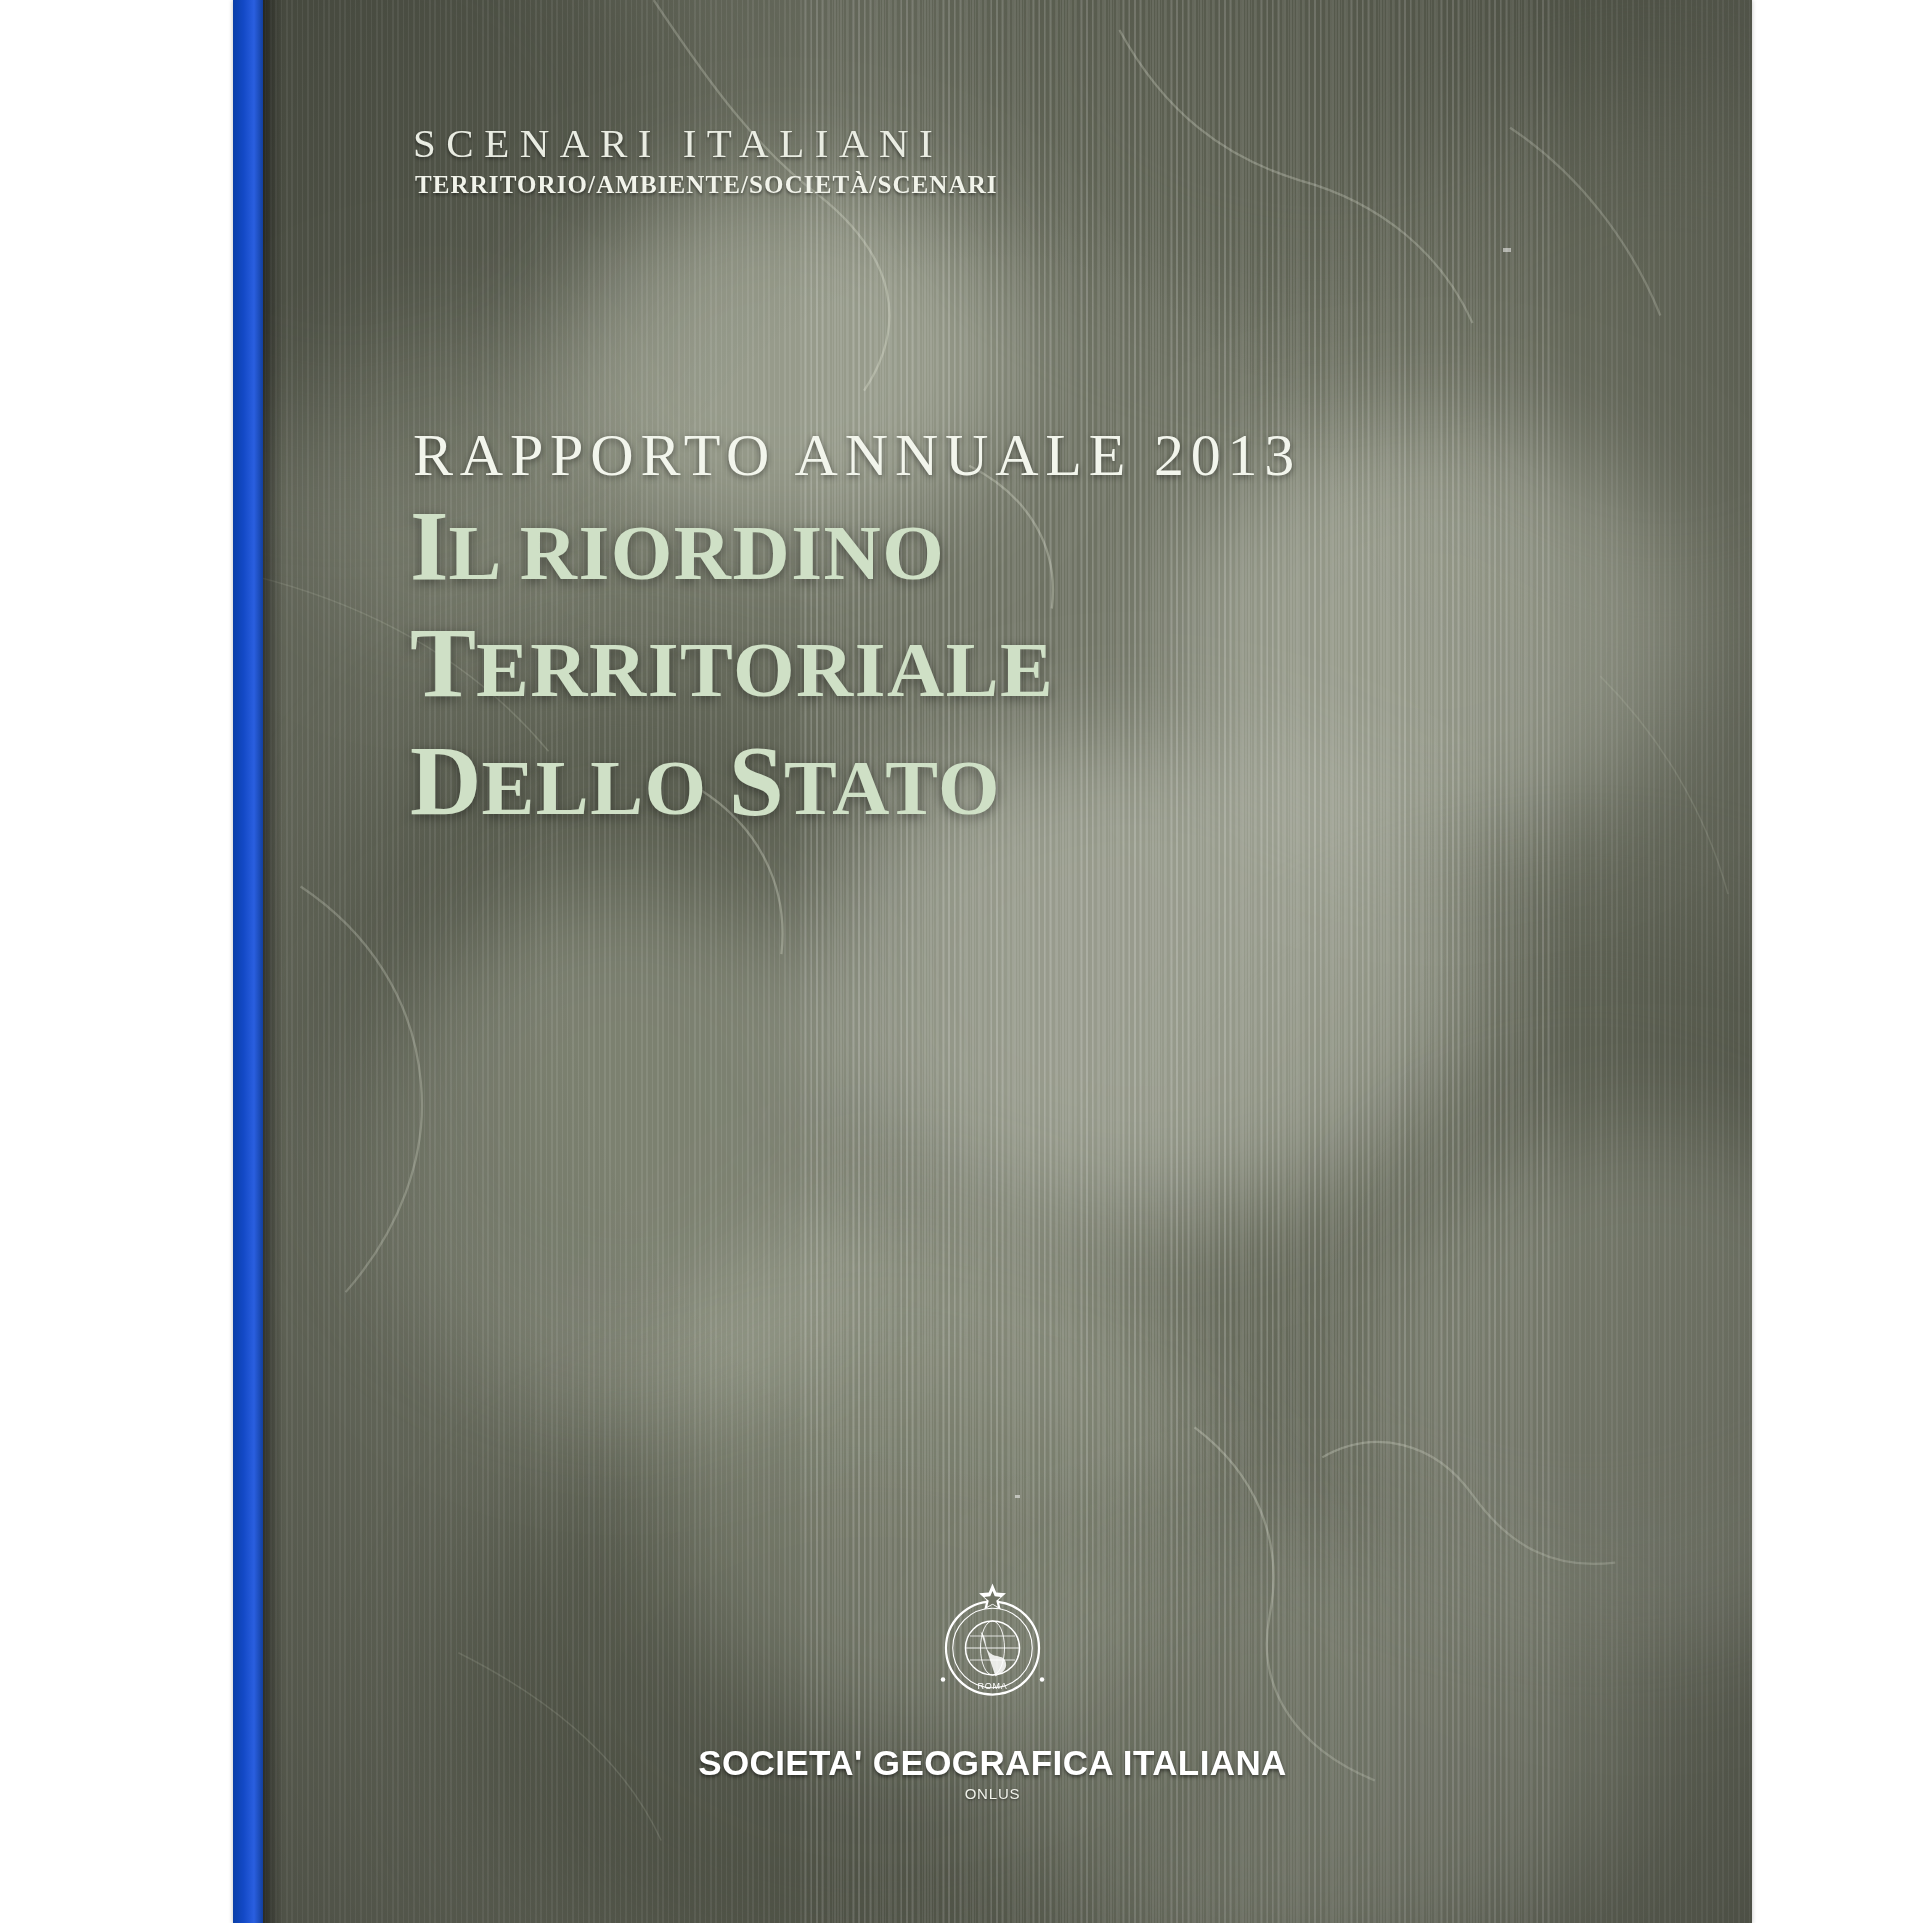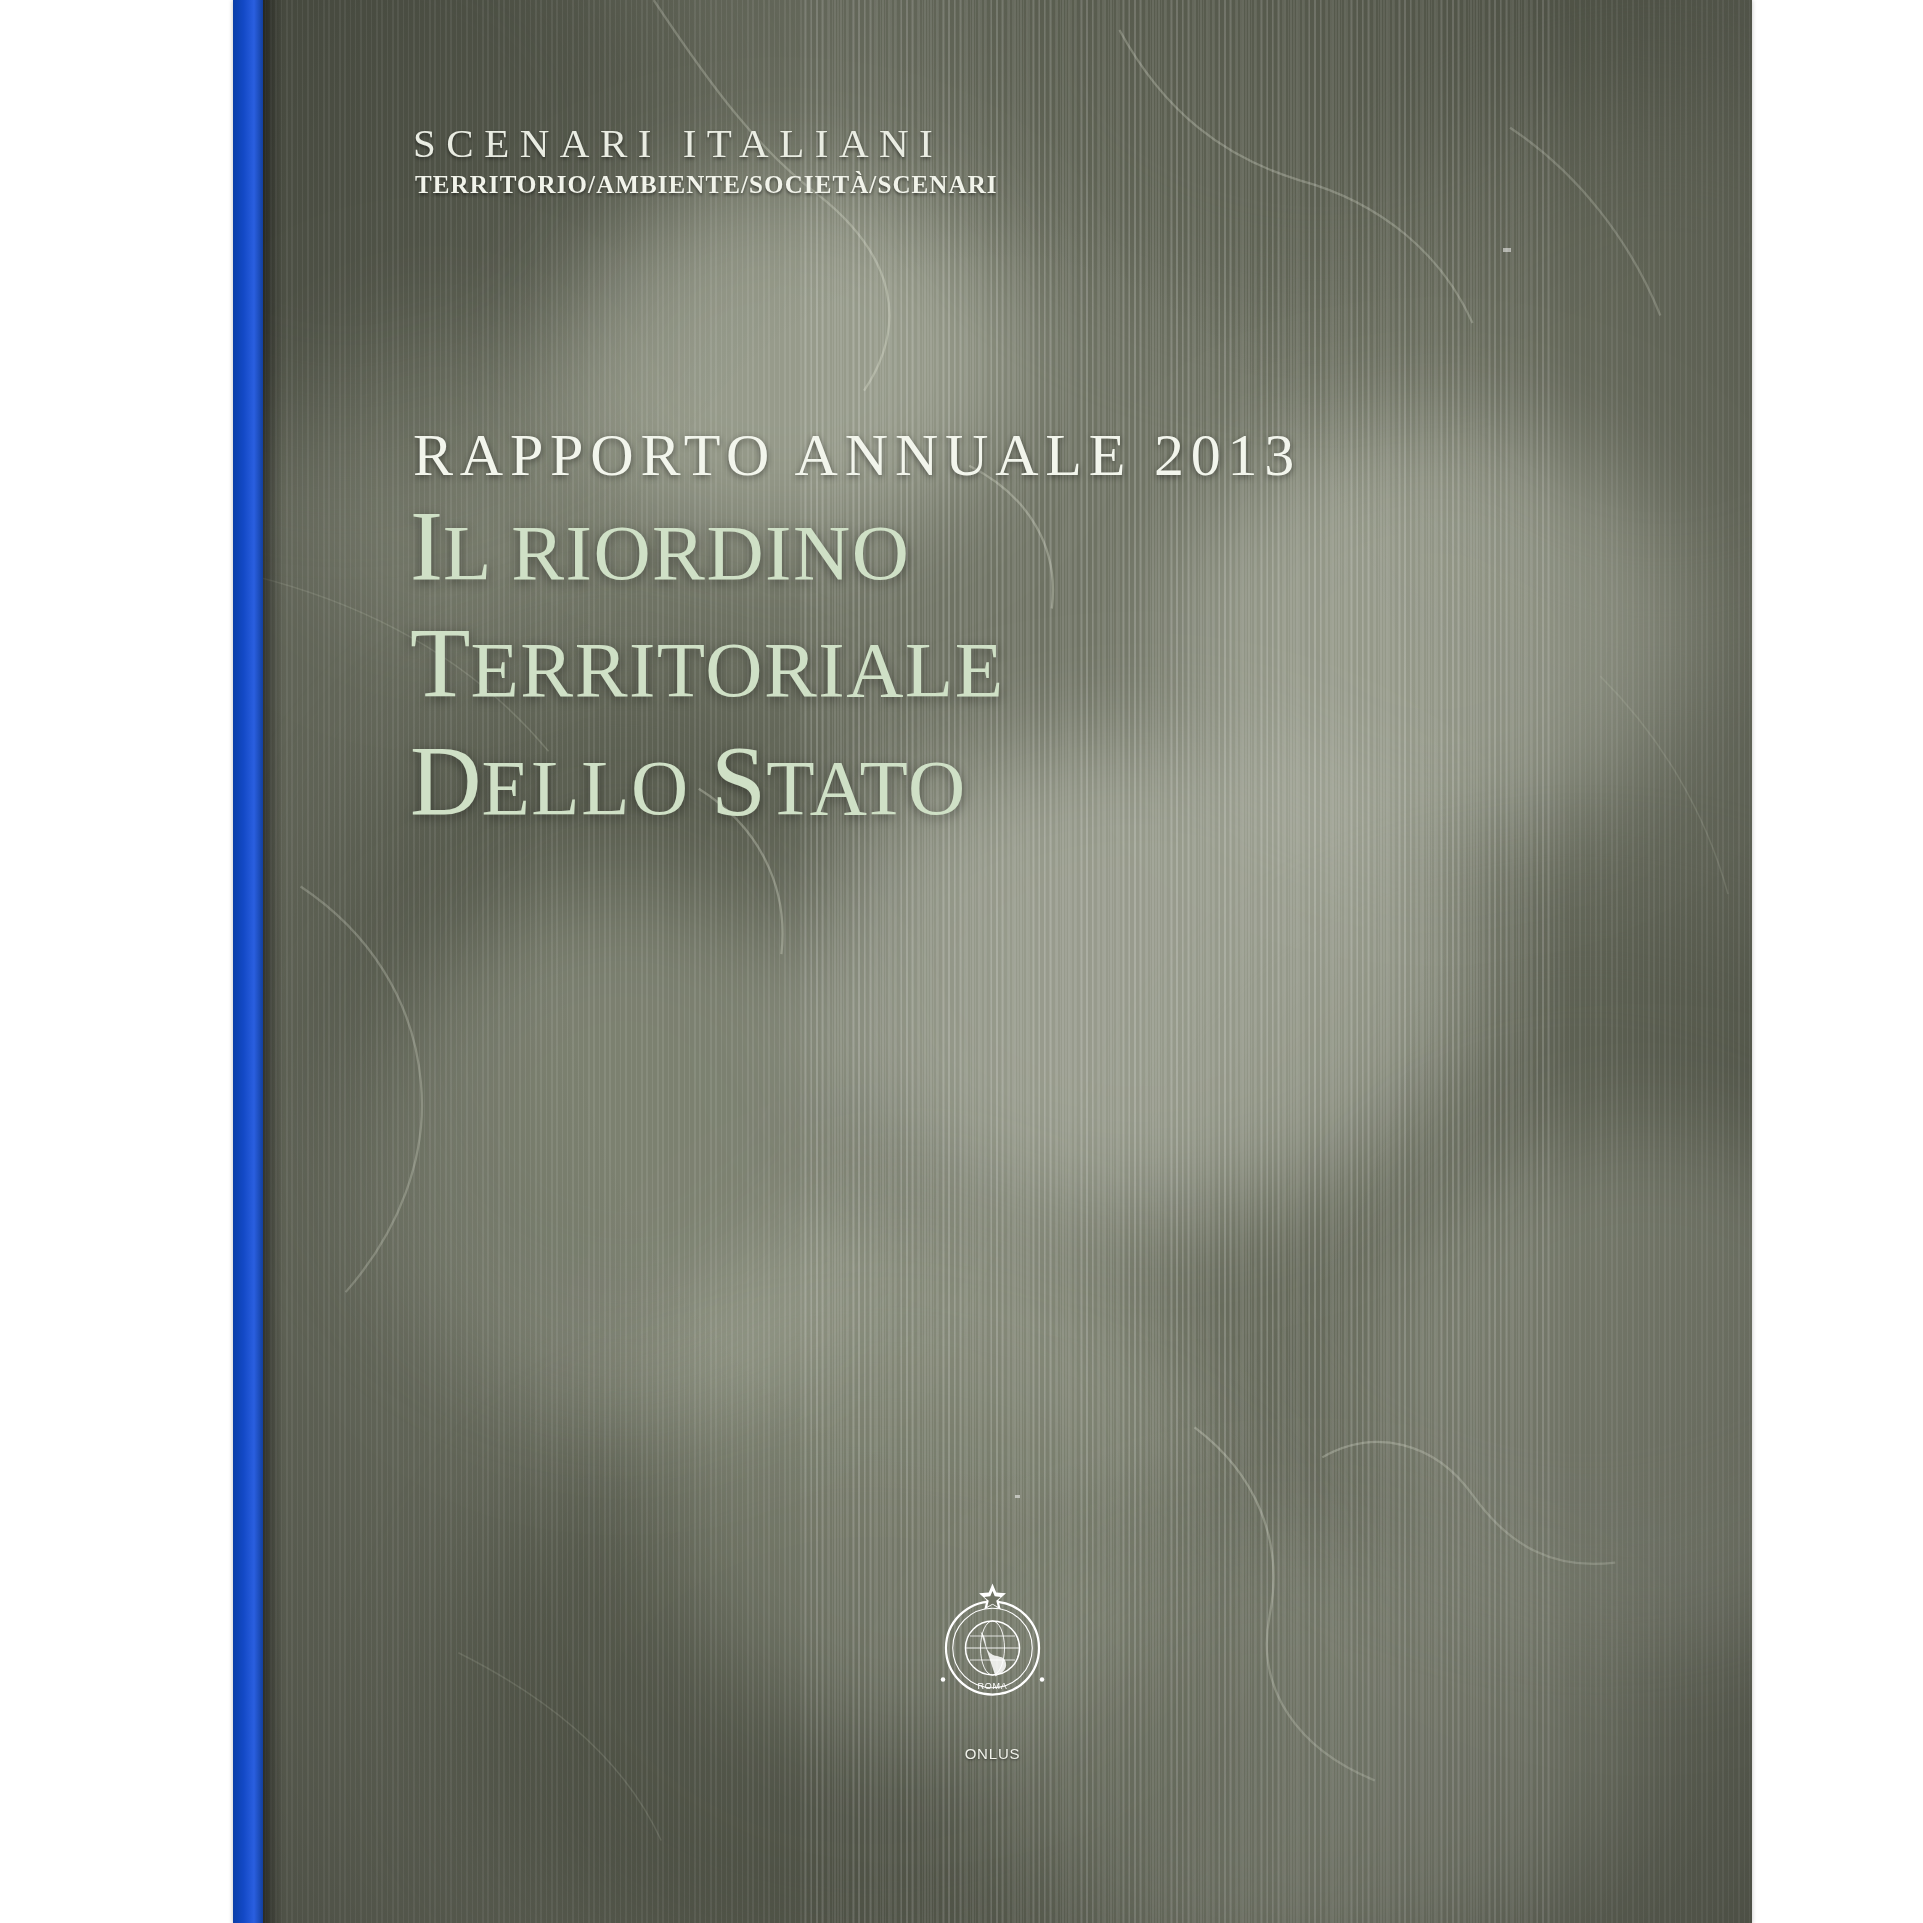--- a/index.html
+++ b/index.html
@@ -159,20 +159,21 @@
   #main-title {
     position: absolute;
     left: 177px;
     top: 496px;
     width: 1172px;
     color: #cfe0c6;
     font-family: "Liberation Serif", serif;
     font-size: 99px;
     line-height: 1.02;
     text-shadow: 0 3px 10.5px rgba(0,0,0,0.40);
+    font-weight: bold;
   }
   #main-title .tline {
     display: block;
     white-space: nowrap;
     margin-bottom: 16.5px;
   }
   
   .cap { font-size: 1.0em; }
   .sc  { font-size: 0.80em; letter-spacing: 1.5px; }
 
@@ -309,19 +310,20 @@
           <path d="M100,22 l5,12 13,1 -10,9 3,13 -11,-7 -11,7 3,-13 -10,-9 13,-1 z" fill="#ffffff"></path>
           <path d="M100,32 l3,7 8,1 -6,5 2,8 -7,-4 -7,4 2,-8 -6,-5 8,-1 z" fill="#6e7263"></path>
 
           <circle cx="34" cy="150" r="3" fill="#ffffff"></circle>
           <circle cx="166" cy="150" r="3" fill="#ffffff"></circle>
           <text x="100" y="162" text-anchor="middle" font-family="Liberation Sans, sans-serif" font-size="12" fill="#ffffff" letter-spacing="1">ROMA</text>
         </svg>
       </div>
 
       <div id="publisher">
+        <div id="publisher-name">SOCIETA' GEOGRAFICA ITALIANA</div>
         <div id="publisher-sub">ONLUS</div>
       </div>
 
     </div>
   </div>
 </div>
 
 
 </body></html>

